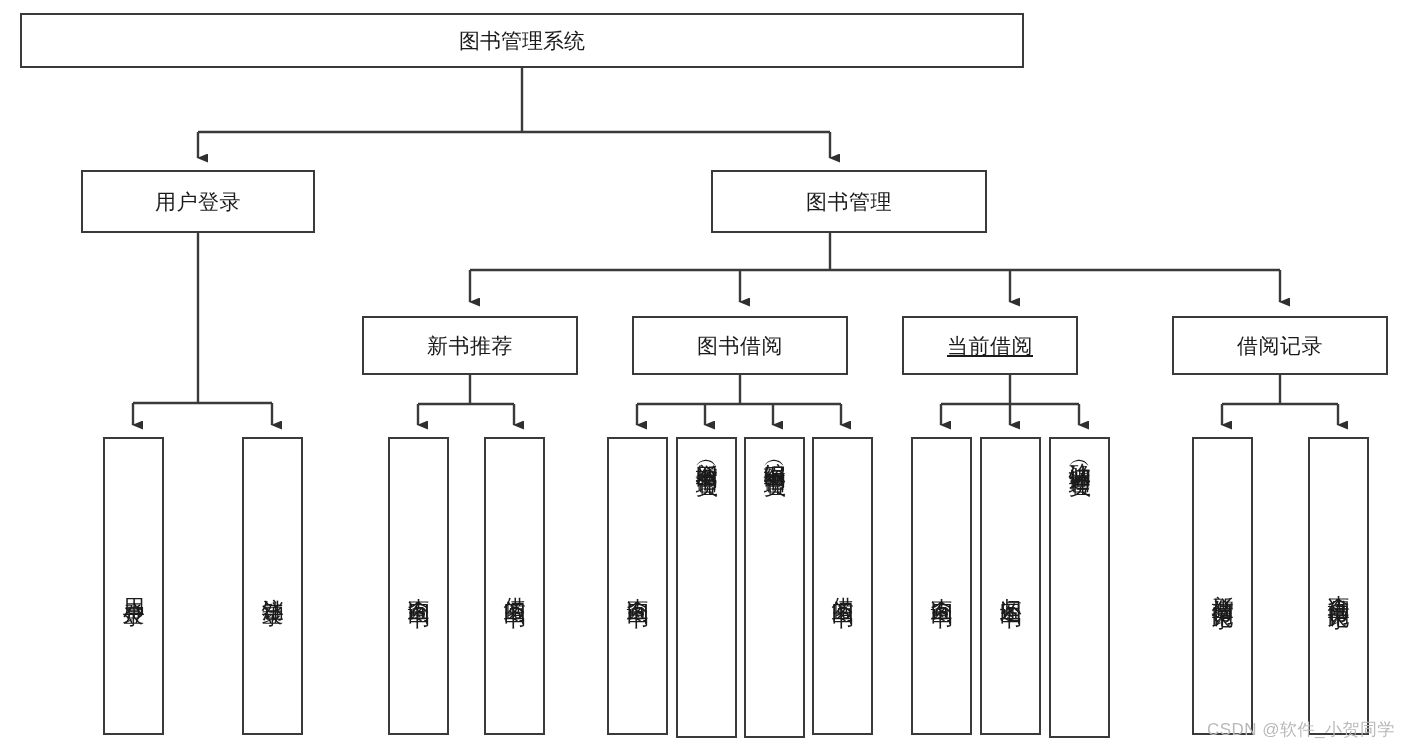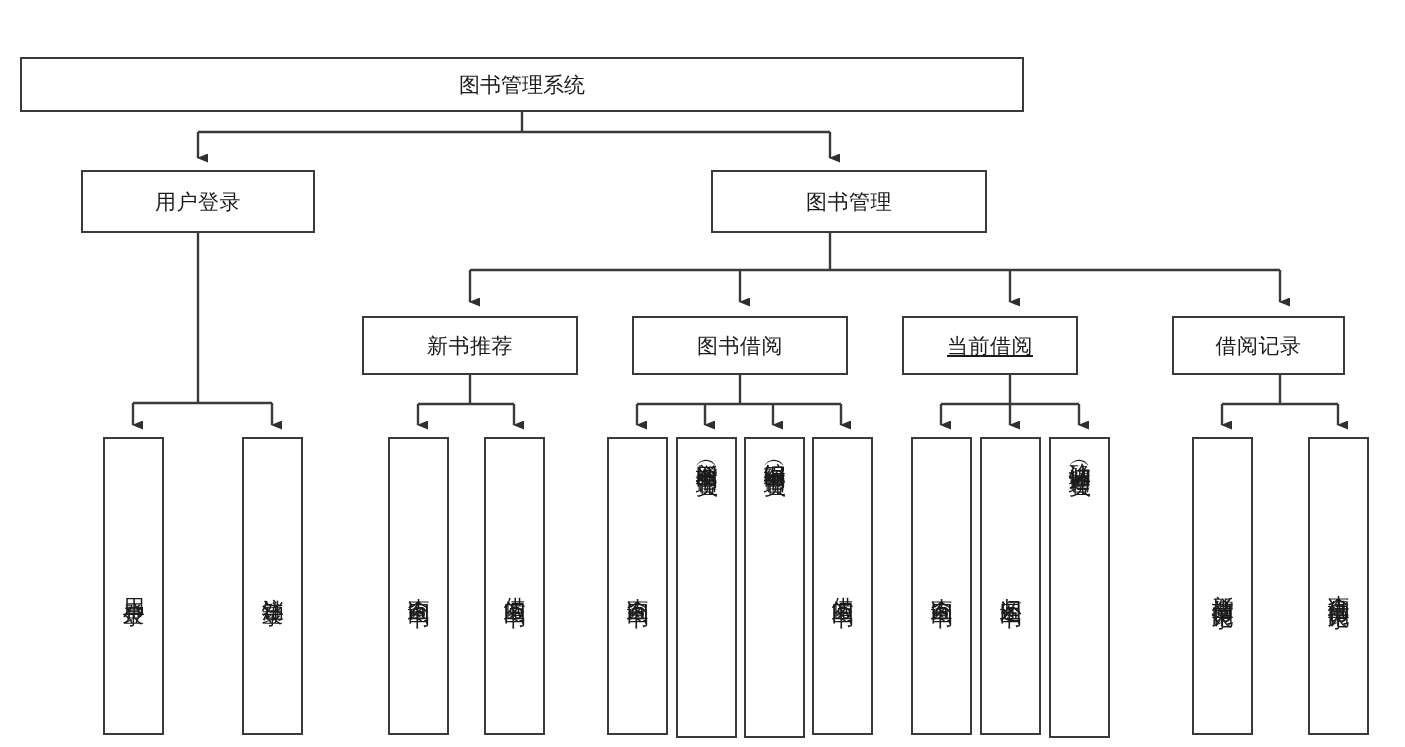--- a/index.html
+++ b/index.html
@@ -111,33 +111,33 @@
       <path d="M1010,404 L1010,425" marker-end="url(#ah)"></path>
       <path d="M1079,404 L1079,425" marker-end="url(#ah)"></path>
 
       <path d="M1280,375 L1280,404"></path>
       <path d="M1222,404 L1338,404"></path>
       <path d="M1222,404 L1222,425" marker-end="url(#ah)"></path>
       <path d="M1338,404 L1338,425" marker-end="url(#ah)"></path>
     </g>
   </svg>
 
-  <div class="node root" style="left:20px;top:13px;width:1004px;height:55px;margin-top:44px;">图书管理系统</div>
+  <div class="node root" style="left:20px;top:13px;width:1004px;height:55px;">图书管理系统</div>
 
   <div class="node h" style="left:81px;top:170px;width:234px;height:63px;">用户登录</div>
 
   <div class="node h" style="left:711px;top:170px;width:276px;height:63px;">图书管理</div>
 
   <div class="node h" style="left:632px;top:316px;width:216px;height:59px;">图书借阅</div>
 
   <div class="node h" style="left:362px;top:316px;width:216px;height:59px;">新书推荐</div>
 
   <div class="node h" style="left:902px;top:316px;width:176px;height:59px;text-decoration:underline;">当前借阅</div>
 
-  <div class="node h" style="left:1172px;top:316px;width:173px;height:59px;">借阅记录</div>
+  <div class="node h" style="left:1172px;top:316px;width:216px;height:59px;">借阅记录</div>
 
   <div class="node v" style="left:103px;top:437px;width:61px;height:298px;">用户登录</div>
 
   <div class="node v" style="left:242px;top:437px;width:61px;height:298px;">注销登录</div>
 
   <div class="node v" style="left:388px;top:437px;width:61px;height:298px;">查询图书</div>
 
   <div class="node v" style="left:484px;top:437px;width:61px;height:298px;">借阅图书</div>
 
   <div class="node v" style="left:607px;top:437px;width:61px;height:298px;">查询图书</div>
@@ -151,14 +151,15 @@
   <div class="node v" style="left:911px;top:437px;width:61px;height:298px;">查询图书</div>
 
   <div class="node v" style="left:980px;top:437px;width:61px;height:298px;">归还图书</div>
 
   <div class="node v topalign" style="left:1049px;top:437px;width:61px;height:301px;">确认归还（管理员）</div>
 
   <div class="node v" style="left:1192px;top:437px;width:61px;height:298px;">新增借阅记录</div>
 
   <div class="node v" style="left:1308px;top:437px;width:61px;height:298px;">查询借阅记录</div>
 
+  <div class="watermark">CSDN @软件_小贺同学</div>
 
 </div>
 
 </body></html>

